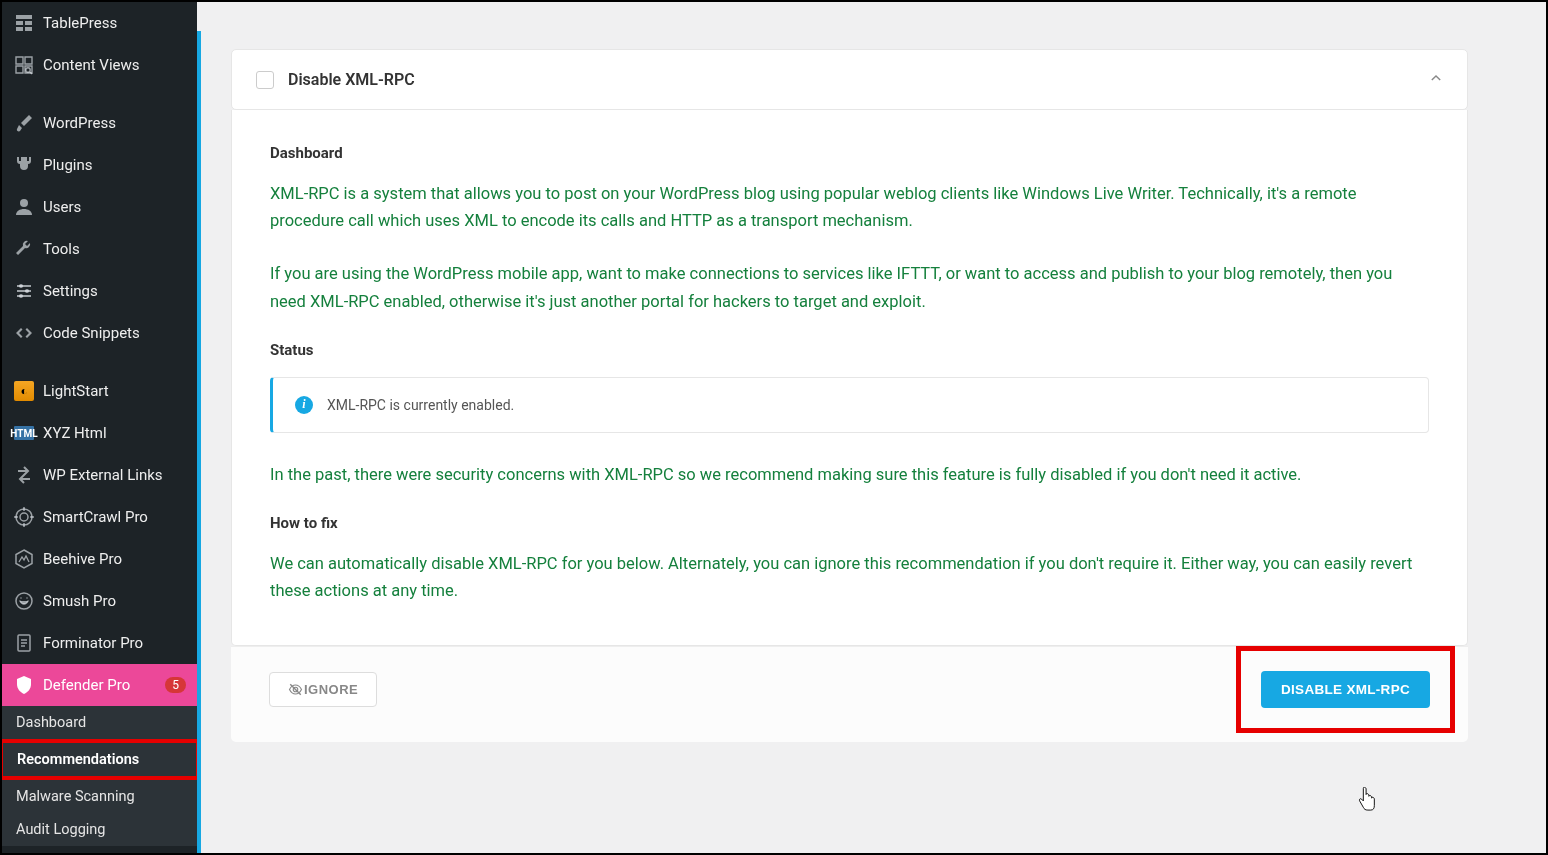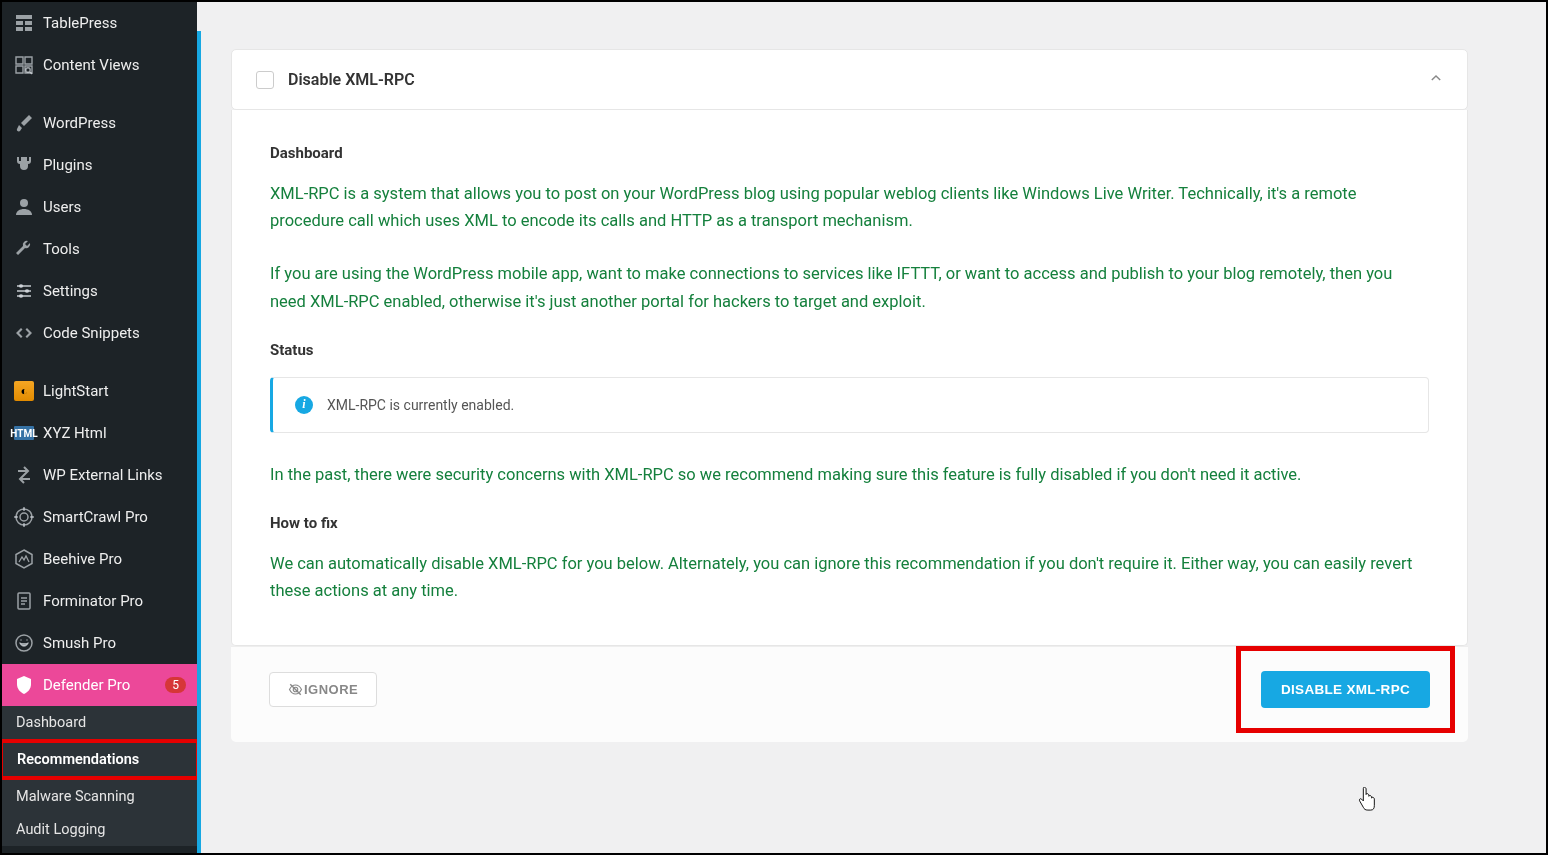--- a/index.html
+++ b/index.html
@@ -157,34 +157,34 @@
           <svg viewBox="0 0 20 20">
             <path d="M10 1l8 4.5v9L10 19l-8-4.5v-9z" fill="none" stroke="rgba(240,245,250,.6)" stroke-width="1.5"></path>
             <path d="M5 13l3-5 2 3 2-4 3 6" fill="none" stroke="rgba(240,245,250,.6)" stroke-width="1.3"></path>
           </svg>
         </span>
       <span class="menu-text">Beehive Pro</span>
     </div>
     <div class="menu-item">
       <span class="menu-icon">
           <svg viewBox="0 0 20 20">
+            <circle cx="10" cy="10" r="8" fill="none" stroke="rgba(240,245,250,.6)" stroke-width="1.5"></circle>
+            <path d="M6 10c1 2 3 3 4 3s3-1 4-3M7 7h.01M13 7h.01" stroke="rgba(240,245,250,.6)" stroke-width="1.5" stroke-linecap="round"></path>
+          </svg>
+        </span>
+      <span class="menu-text">Smush Pro</span>
+    </div>
+    <div class="menu-item">
+      <span class="menu-icon">
+          <svg viewBox="0 0 20 20">
             <rect x="4" y="2" width="12" height="16" rx="1" fill="none" stroke="rgba(240,245,250,.6)" stroke-width="1.5"></rect>
             <path d="M7 7h6M7 10h6M7 13h4" stroke="rgba(240,245,250,.6)" stroke-width="1.3"></path>
           </svg>
         </span>
       <span class="menu-text">Forminator Pro</span>
-    </div>
-    <div class="menu-item">
-      <span class="menu-icon">
-          <svg viewBox="0 0 20 20">
-            <circle cx="10" cy="10" r="8" fill="none" stroke="rgba(240,245,250,.6)" stroke-width="1.5"></circle>
-            <path d="M6 10c1 2 3 3 4 3s3-1 4-3M7 7h.01M13 7h.01" stroke="rgba(240,245,250,.6)" stroke-width="1.5" stroke-linecap="round"></path>
-          </svg>
-        </span>
-      <span class="menu-text">Smush Pro</span>
     </div>
     <div class="menu-item active">
       <span class="menu-icon">
           <svg viewBox="0 0 20 20">
             <path d="M10 1l7 3v5c0 5-3 8-7 10-4-2-7-5-7-10V4z"></path>
           </svg>
         </span>
       <span class="menu-text">Defender Pro</span>
       <span class="badge">5</span>
     </div>

